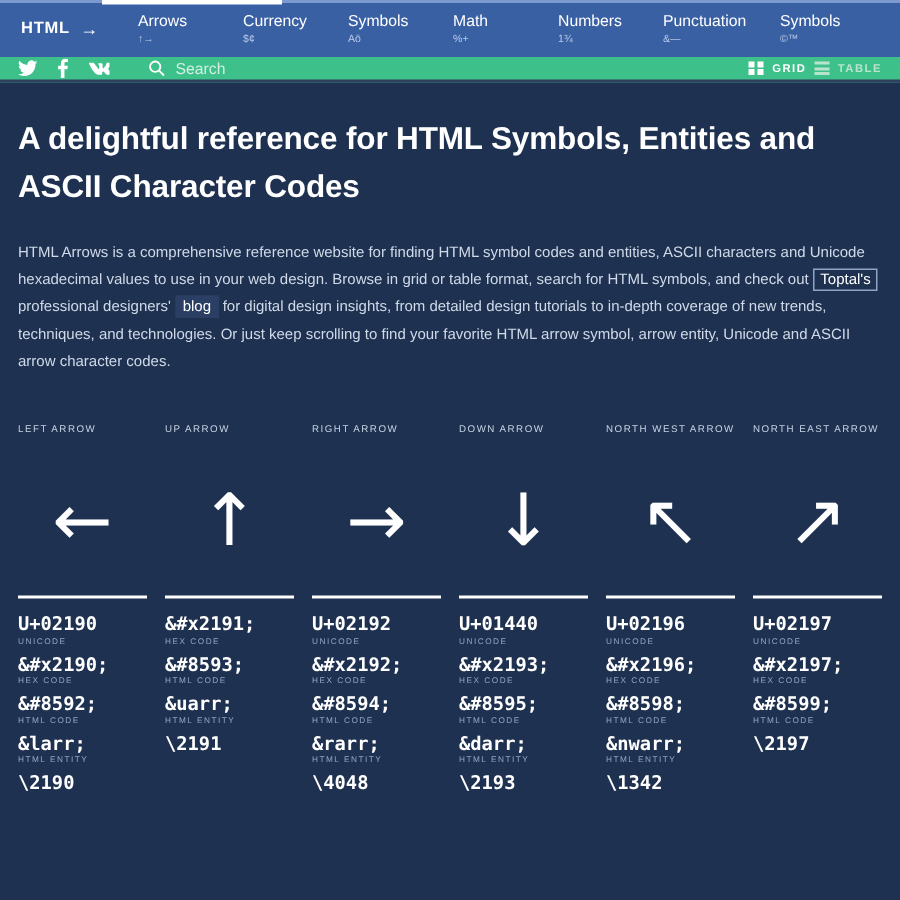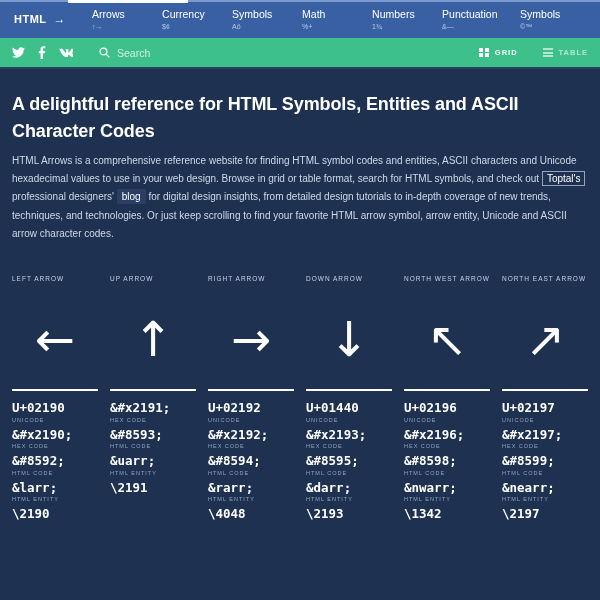--- a/index.html
+++ b/index.html
@@ -56,21 +56,21 @@
   }
   .nav-tab-indicator {
     position: absolute;
     top: -2px; left: 68px;
     width: 120px; height: 3px;
     background: #ffffff;
   }
 
   
   .greenbar {
-    height: 31px;
+    height: 17px;
     background: #3ec08b;
     display: flex;
     align-items: center;
     padding: 0 12px;
     border-bottom: 2px solid #2f3f5f;
   }
   .social { display: flex; align-items: center; gap: 13px; }
   .social .sico { fill: #ffffff; display: block; }
   .searchwrap {
     display: flex; align-items: center; gap: 7px;
@@ -78,45 +78,45 @@
   }
   .searchwrap .sico-search { display: block; }
   .search-input {
     background: transparent; border: 0; outline: none;
     color: #ffffff; font-size: 10.5px;
     font-family: "Liberation Sans", sans-serif;
     width: 200px; padding: 0;
   }
   .search-input::placeholder { color: #d4f0e3; opacity: 1; }
 
-  .viewtoggles { display: flex; align-items: center; gap: 25px; }
+  .viewtoggles { display: flex; align-items: center; gap: 5px; }
   .vtoggle { display: flex; align-items: center; gap: 6px; cursor: pointer; }
   .vtoggle .vt-label {
     font-size: 7.5px; font-weight: bold; letter-spacing: 1px; color: #ffffff;
   }
   .vtoggle.inactive .vt-label { color: #b7e4cd; }
   .grid-glyph { display: grid; grid-template-columns: 4px 4px; grid-template-rows: 4px 4px; gap: 1.5px; }
   .grid-glyph i { background: #ffffff; display: block; }
   .table-glyph { display: flex; flex-direction: column; gap: 1.5px; width: 10px; }
   .table-glyph i { height: 2px; background: #b7e4cd; display: block; }
 
   
   .hero { padding: 22px 12px 0 12px; }
   .hero h1 {
     color: #ffffff;
-    font-size: 18px;
+    font-size: 21px;
     font-weight: bold;
     line-height: 1.5;
     letter-spacing: -.1px;
   }
   .hero p {
     color: #cfd9e8;
     font-size: 10px;
     line-height: 1.82;
-    margin-top: 7px;
+    margin-top: 20px;
     max-width: 578px;
   }
   .hero p .lnk {
     color: #ffffff;
     border: 1px solid #8fa5c4;
     padding: 1px 4px;
     text-decoration: none;
     white-space: nowrap;
   }
   .hero p .lnk.filled { background: #2a3f63; border-color: #2a3f63; }
@@ -393,21 +393,17 @@
     </div>
     <div class="sym-row">
       <div class="sym-val">&amp;#x2197;</div>
       <div class="sym-lbl">HEX CODE</div>
     </div>
     <div class="sym-row">
       <div class="sym-val">&amp;#8599;</div>
       <div class="sym-lbl">HTML CODE</div>
     </div>
     <div class="sym-row">
-      <div class="sym-val">&amp;nearr;</div>
-      <div class="sym-lbl">HTML ENTITY</div>
-    </div>
-    <div class="sym-row">
       <div class="sym-val">\2197</div>
     </div>
   </div>
 
 </div>
 
 </body></html>

